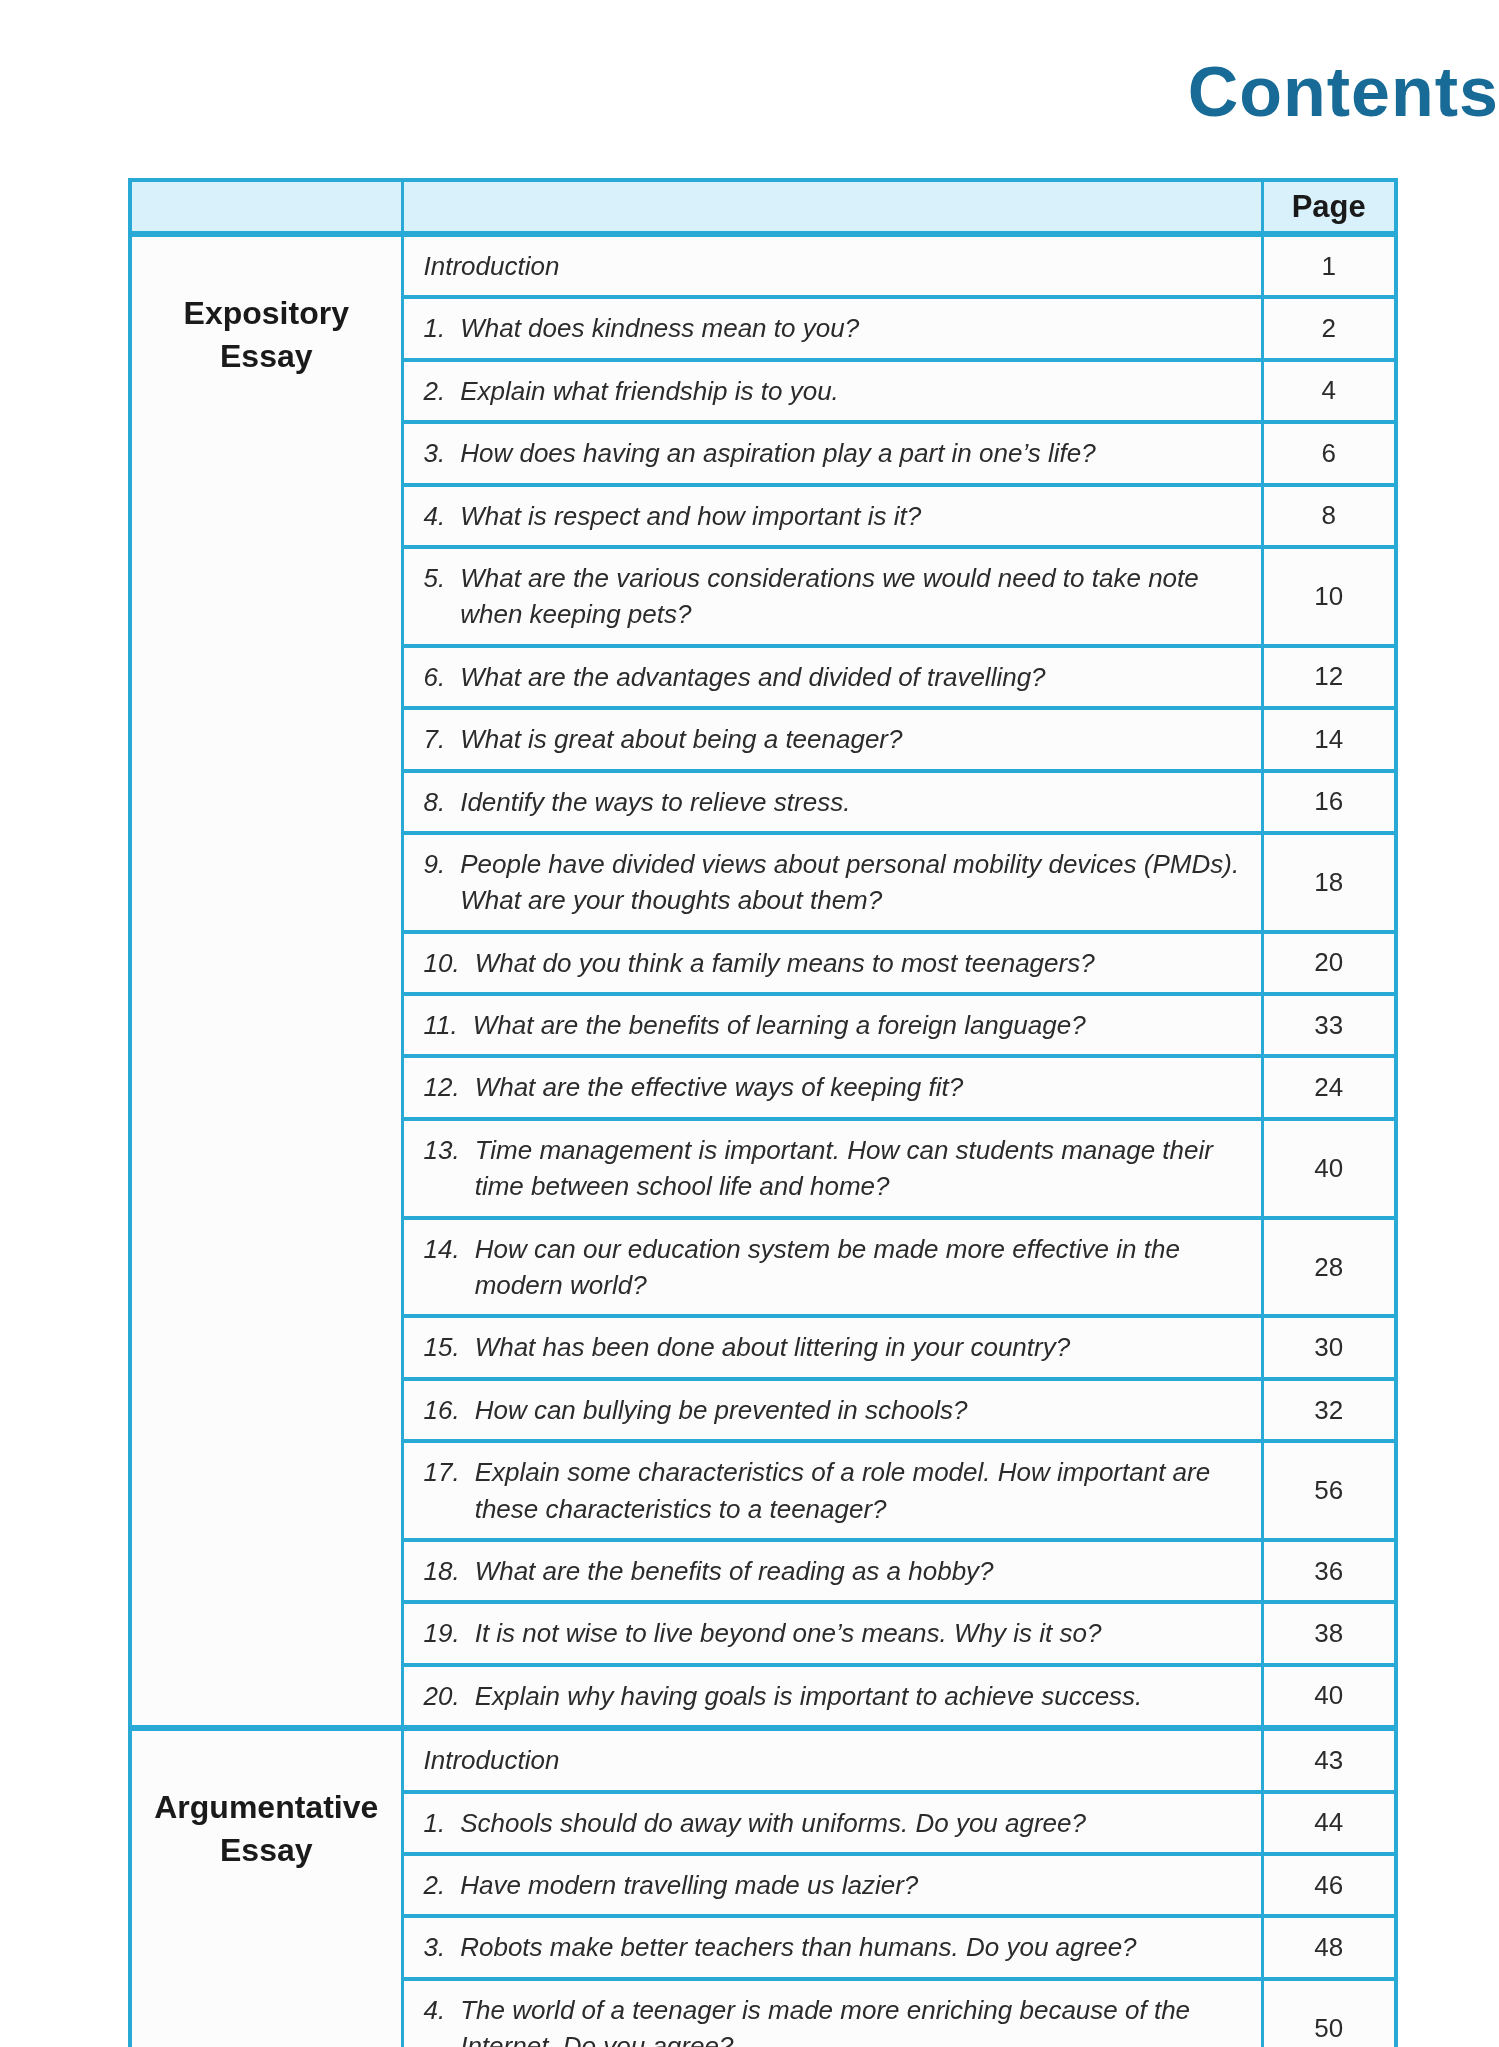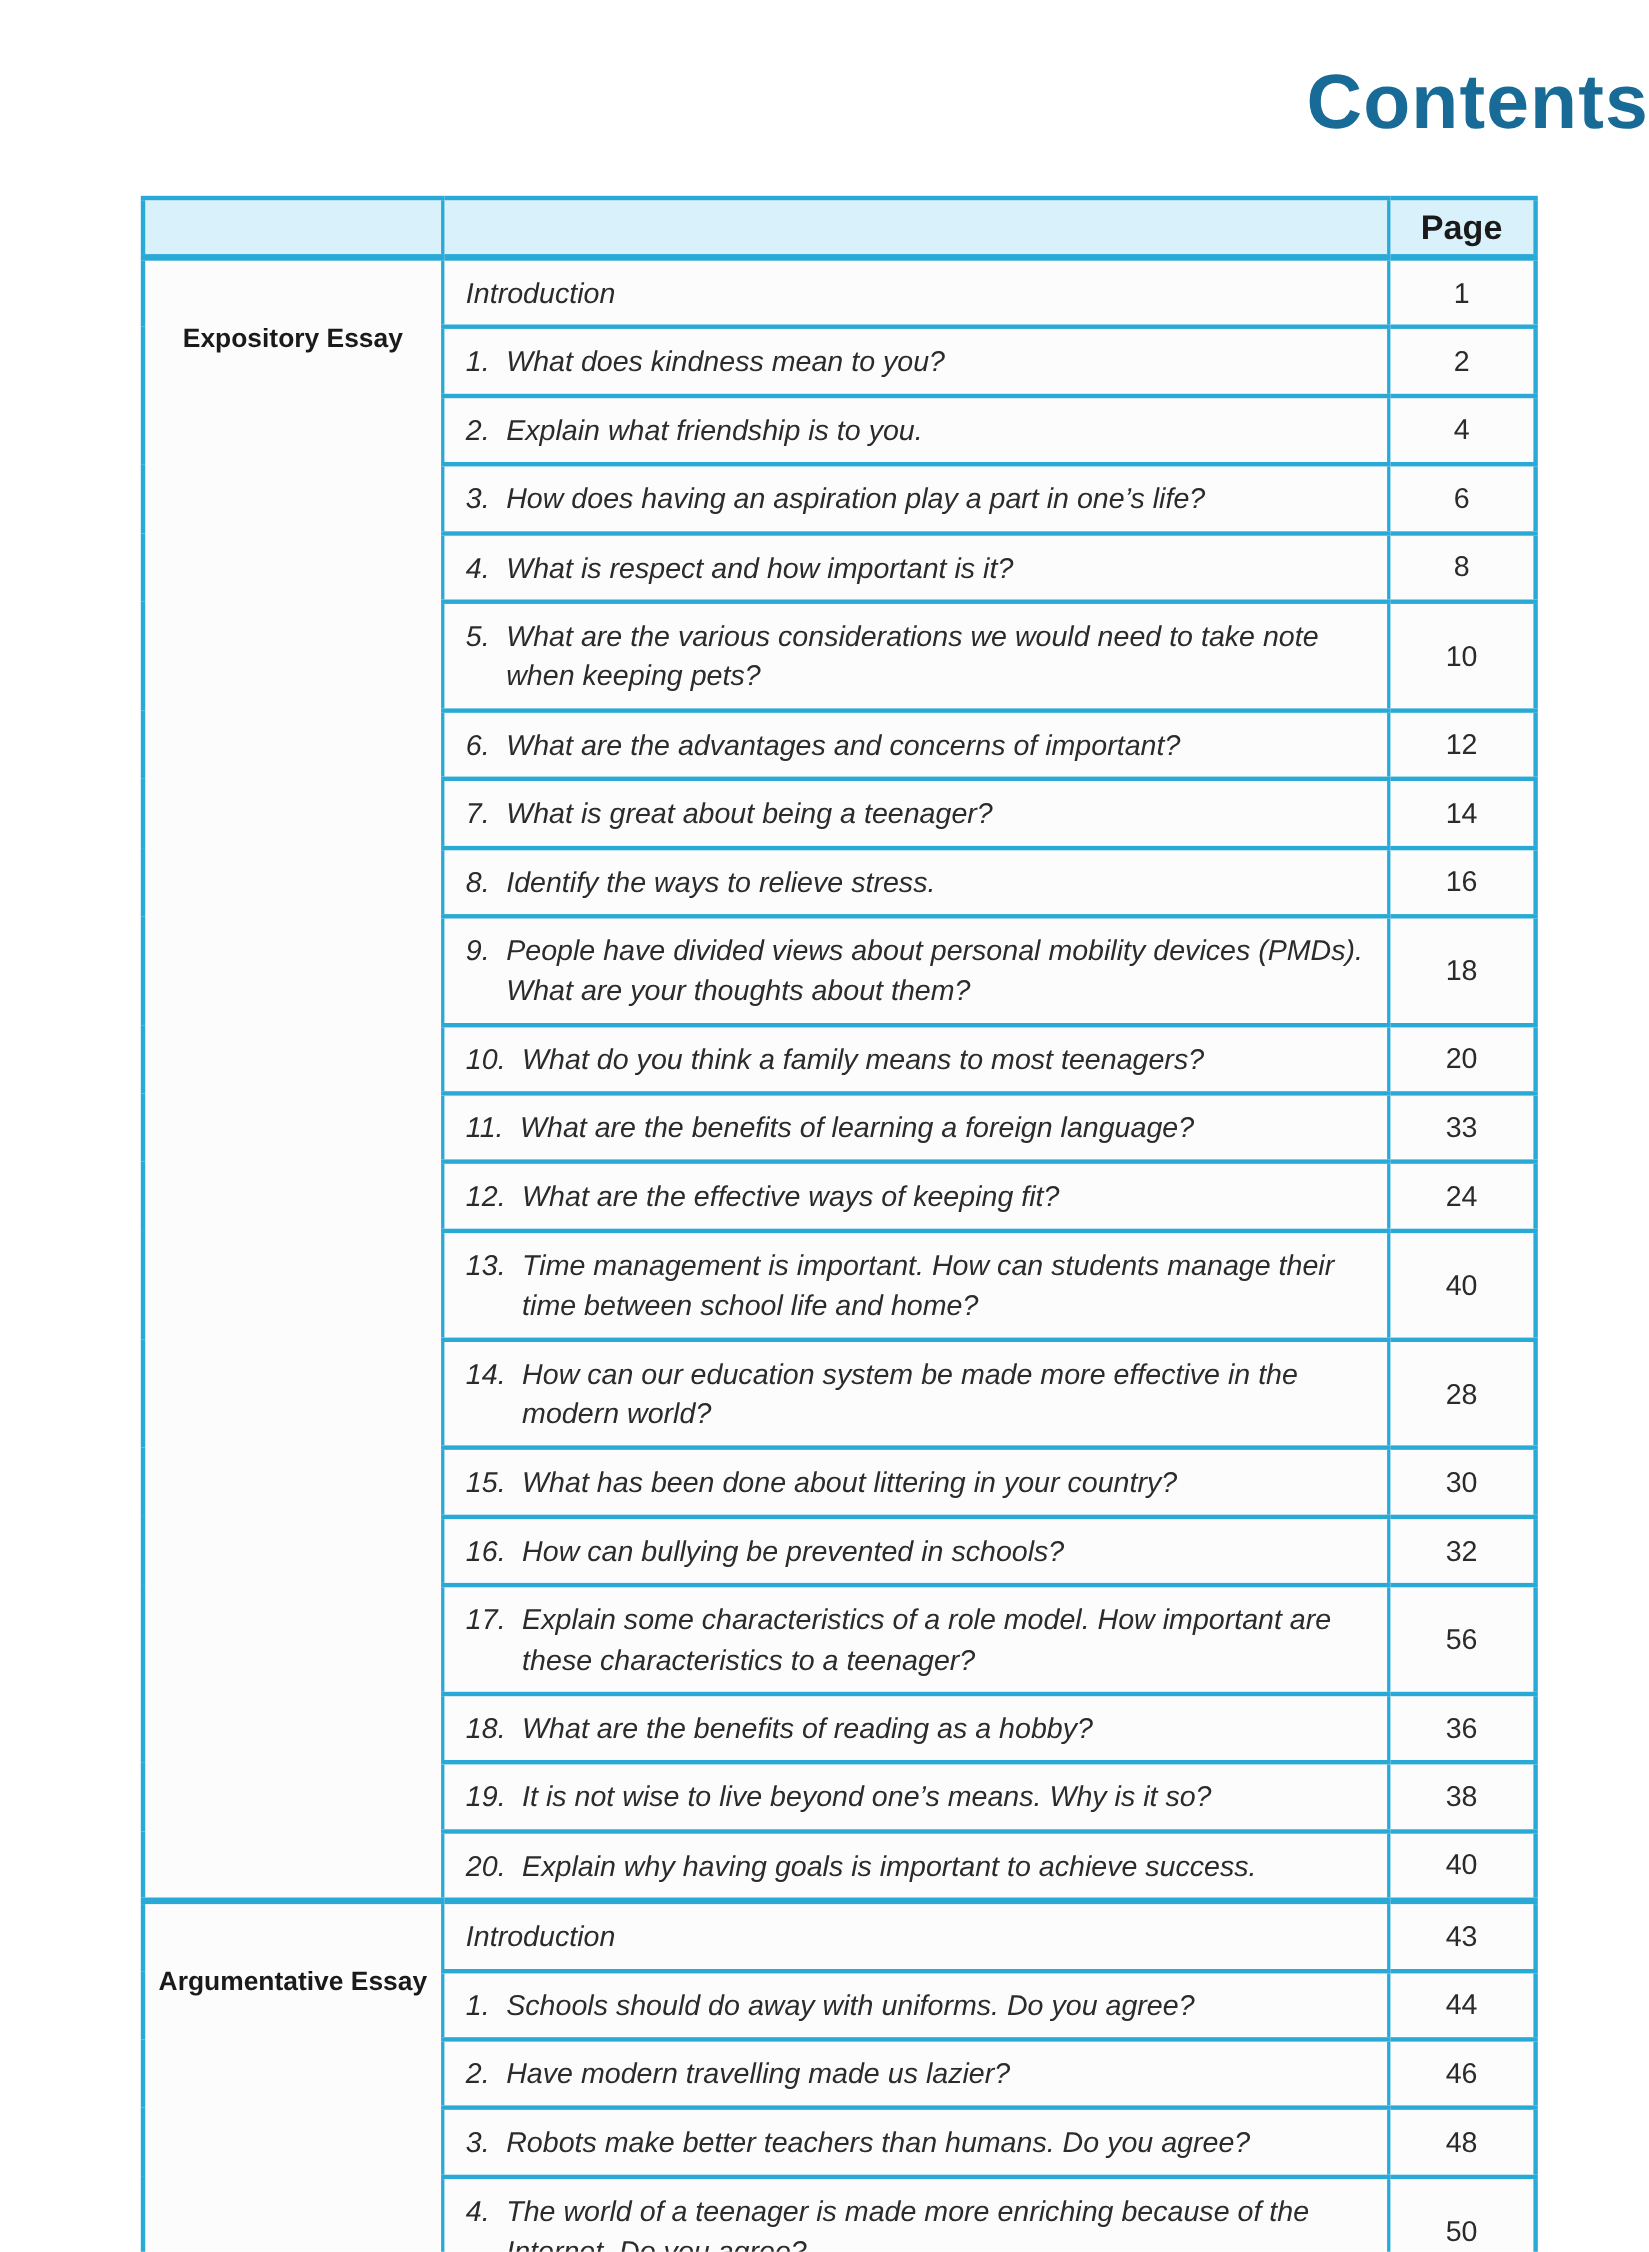--- a/index.html
+++ b/index.html
@@ -58,21 +58,21 @@
     text-align:center;
   }
   tr.section-start td{border-top:6px solid var(--cyan);}
   td.section-cell{
     vertical-align:top;
     border-bottom:6px solid var(--cyan);
     padding:55px 8px 0 8px;
   }
   .section-label{
     text-align:center;
-    font-size:24px;
+    font-size:32px;
     font-weight:700;
     line-height:1.35;
     color:#1a1a1a;
   }
   td.entry-cell{
     padding:11px 18px 11px 20px;
     font-style:italic;
   }
   .entry{
     display:flex;
@@ -165,21 +165,21 @@
               <span class="num">5.</span>
               <span class="txt">What are the various considerations we would need to take note when keeping pets?</span>
             </div>
           </td>
           <td class="page-cell">10</td>
         </tr>
         <tr>
           <td class="entry-cell">
             <div class="entry">
               <span class="num">6.</span>
-              <span class="txt">What are the advantages and concerns of important?</span>
+              <span class="txt">What are the advantages and divided of travelling?</span>
             </div>
           </td>
           <td class="page-cell">12</td>
         </tr>
         <tr>
           <td class="entry-cell">
             <div class="entry">
               <span class="num">7.</span>
               <span class="txt">What is great about being a teenager?</span>
             </div>

